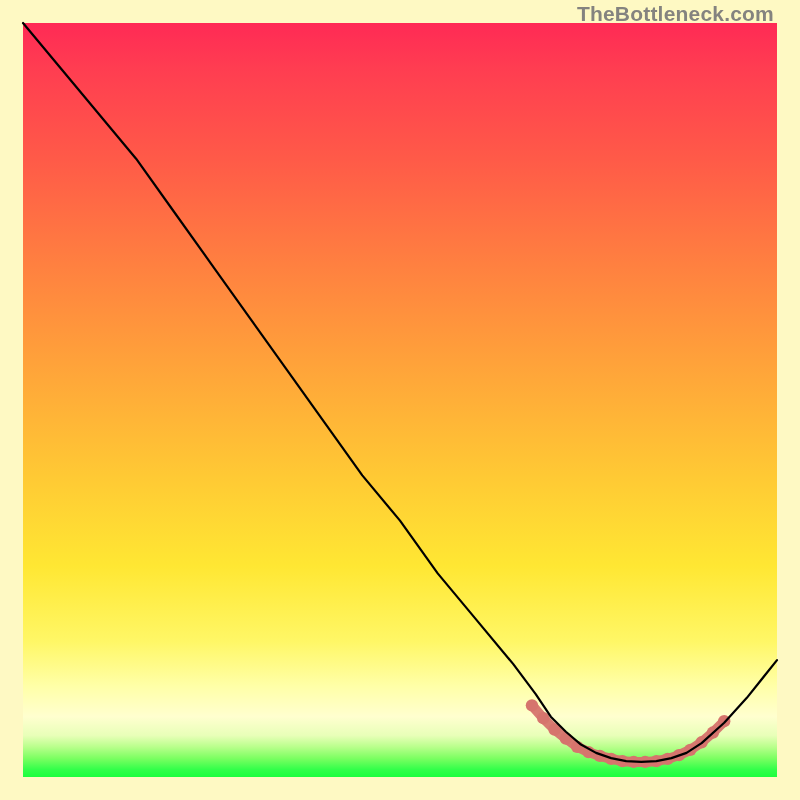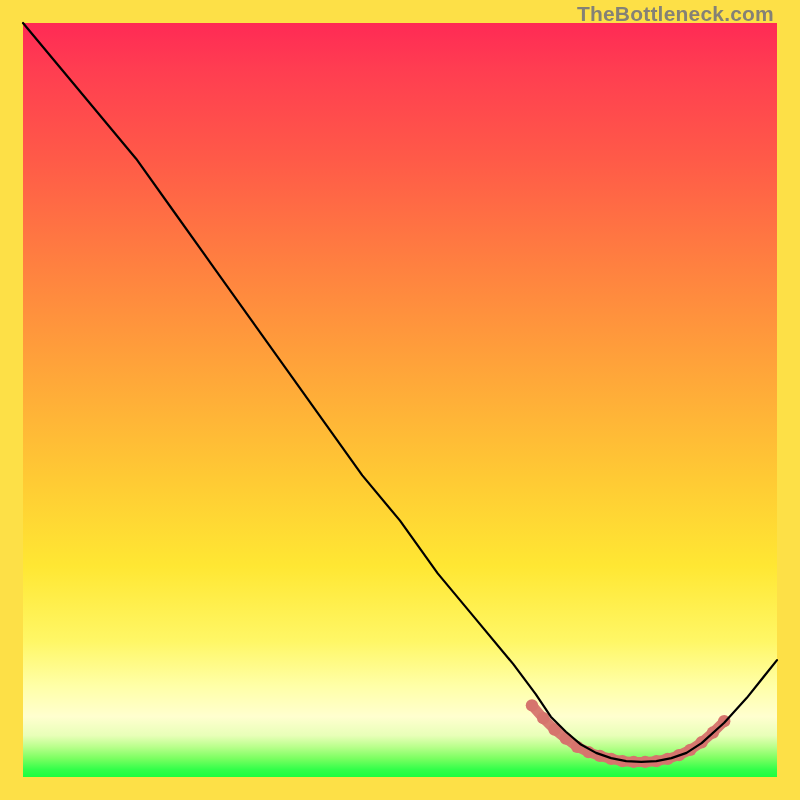--- a/index.html
+++ b/index.html
@@ -8,21 +8,21 @@
     width: 800px;
     height: 800px;
     background: #000000;
     overflow: hidden;
     font-family: Arial, Helvetica, sans-serif;
   }
   .frame {
     position: relative;
     width: 800px;
     height: 800px;
-    background: #fde047;
+    background: #fef9c3;
   }
   .plot {
     position: absolute;
     left: 23px;
     top: 23px;
     width: 754px;
     height: 754px;
     
     background: linear-gradient(
       to bottom,

